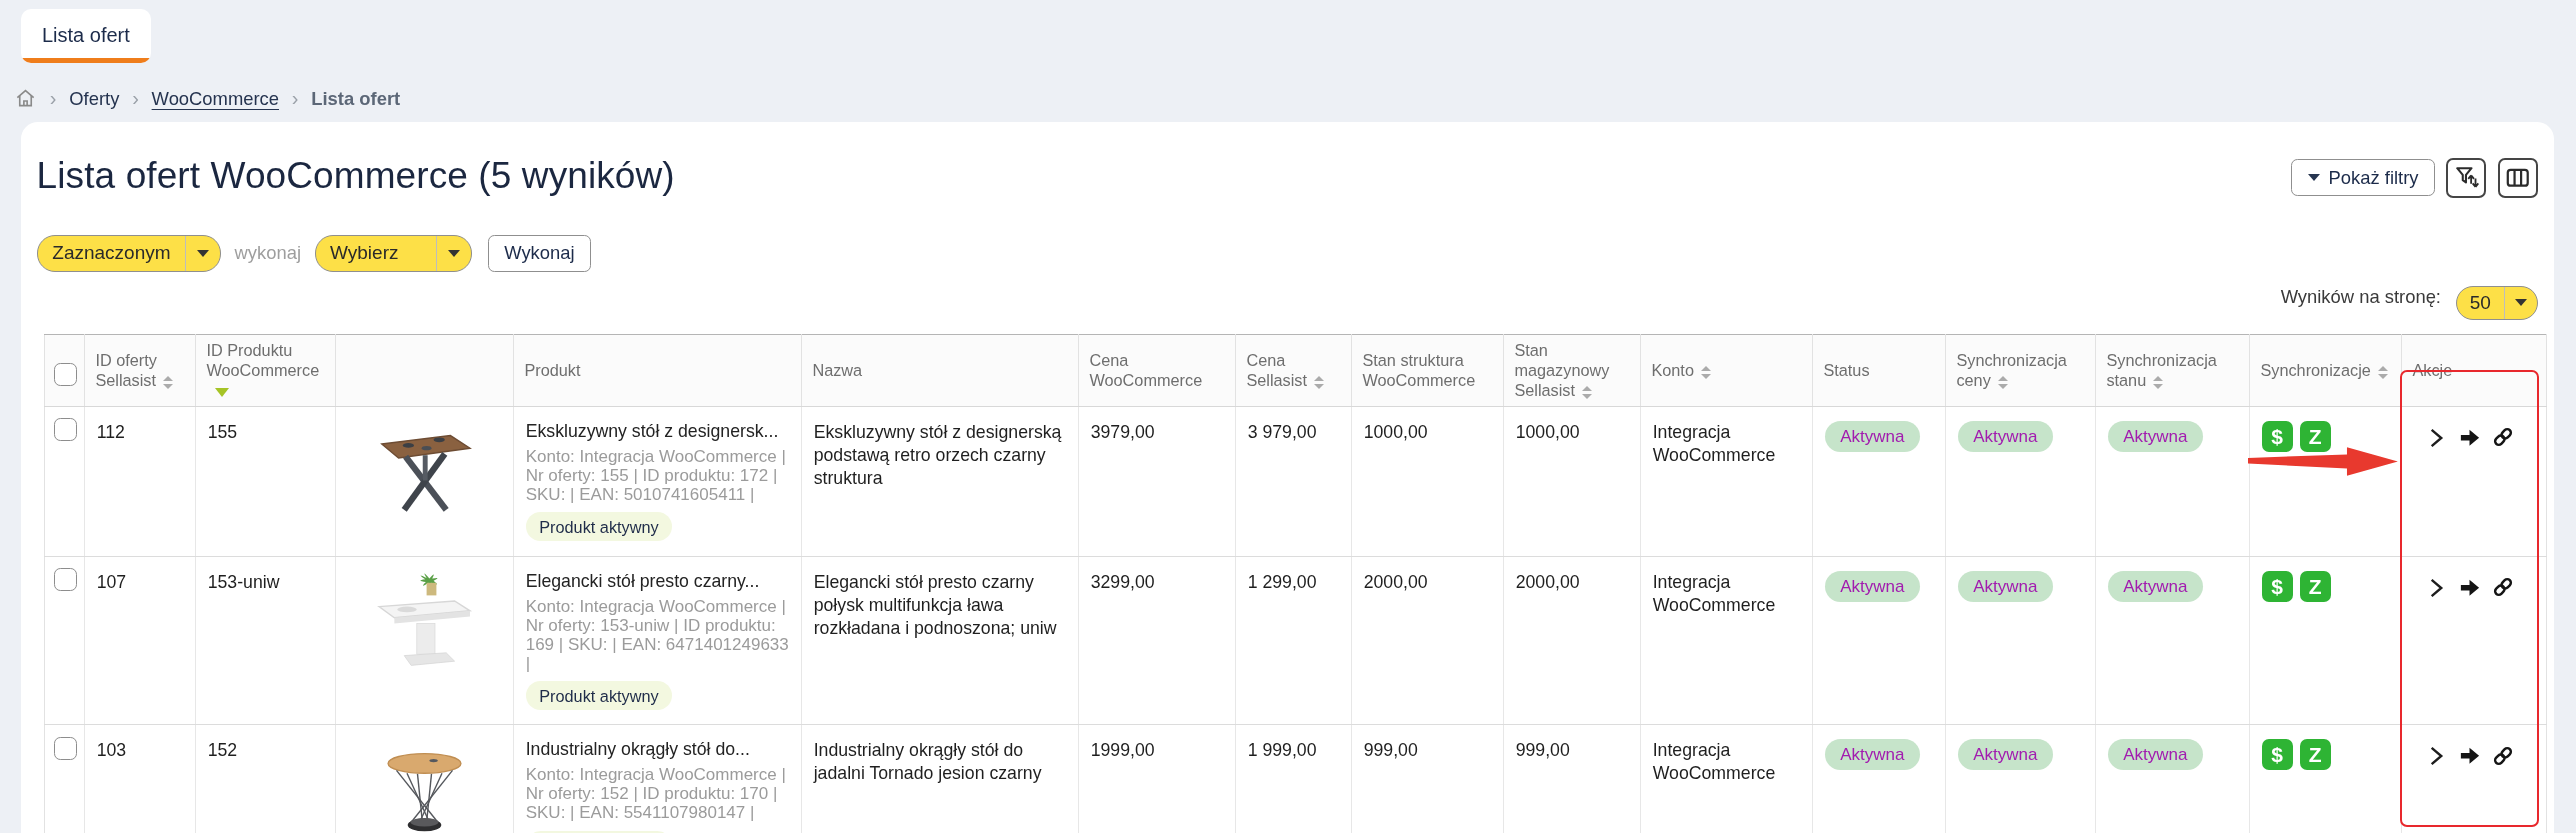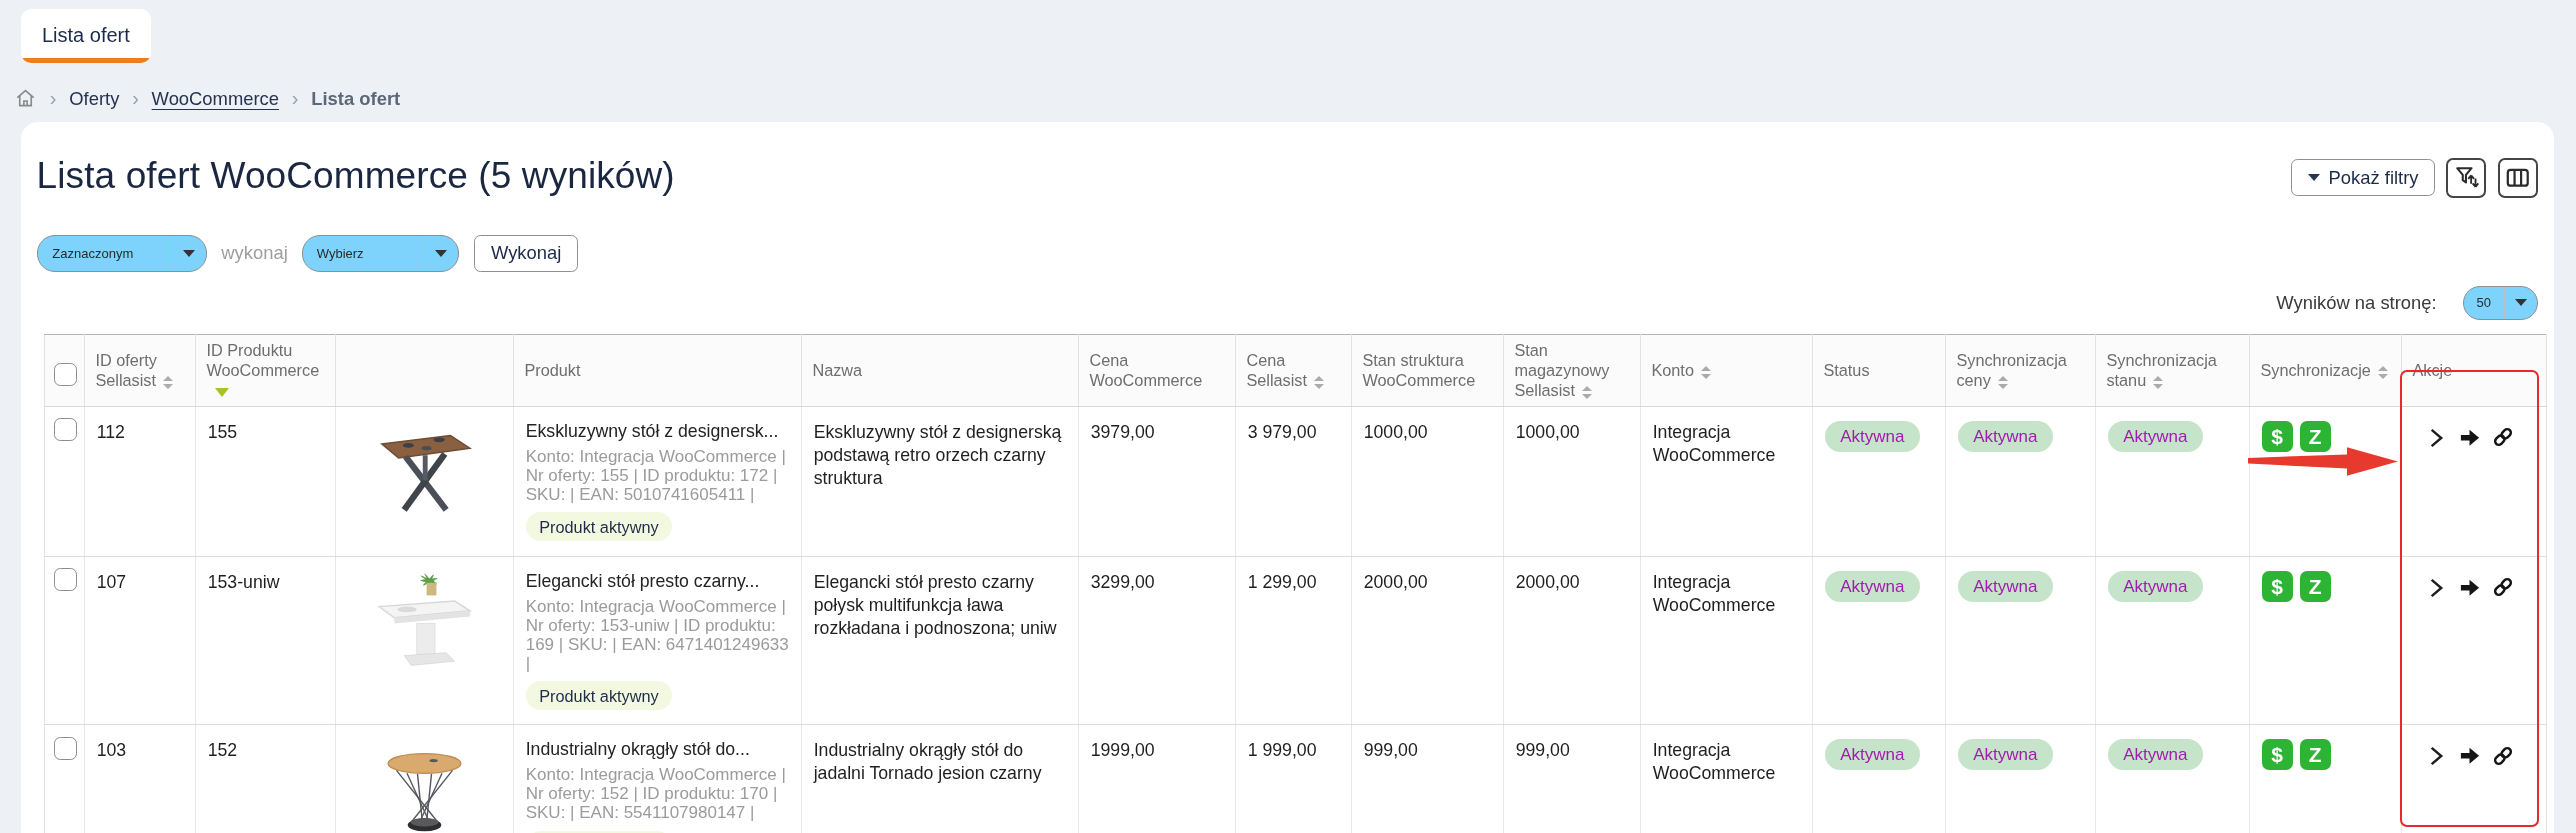--- a/index.html
+++ b/index.html
@@ -38,29 +38,29 @@
   .page-title{font-size:37px;font-weight:500;color:#1b2740;letter-spacing:0.1px;}
   .head-controls{display:flex;gap:11.3px;align-items:center;margin-top:2.8px;}
   .btn{background:#fff;border:1.4px solid #8f8f8f;border-radius:6.4px;height:37px;display:flex;
     align-items:center;gap:8.5px;padding:0 15.6px;font-size:18.4px;color:var(--navy);cursor:pointer;}
   .caret-down{width:0;height:0;border-left:6.4px solid transparent;border-right:6.4px solid transparent;
     border-top:7.8px solid #273550;display:inline-block;}
   .icon-btn{width:40px;height:40px;border:2.1px solid #454545;border-radius:7px;background:#fff;
     display:flex;align-items:center;justify-content:center;cursor:pointer;}
   
   .bulk-row{display:flex;align-items:center;margin:37px 0 0 16.3px;}
-  .select{height:37px;border:1.4px solid #8f8f8f;border-radius:18px;background:#7dd3fc;display:flex;
-    align-items:center;font-size:13px;color:#2a2a2a;cursor:pointer;}
+  .select{height:37px;border:1.4px solid #8f8f8f;border-radius:18px;background:#fde047;display:flex;
+    align-items:center;font-size:19px;color:#2a2a2a;cursor:pointer;}
   .select .val{padding:0 14px;white-space:nowrap;}
   .select .caret-box{width:35px;align-self:stretch;border-left:0.7px solid #bdbdbd;display:flex;
     align-items:center;justify-content:center;}
   .bulk-label{color:#9e9e9e;font-size:18.4px;margin:0 14px;}
   .exec-btn{margin-left:15.6px;justify-content:center;min-width:95px;}
   
-  .per-page-row{display:flex;justify-content:flex-end;align-items:center;gap:26px;
+  .per-page-row{display:flex;justify-content:flex-end;align-items:flex-start;gap:15px;
     margin-top:14px;padding-right:16.3px;font-size:18.4px;color:#3a3a3a;}
   .per-page-select{height:34px;}
   .per-page-select .val{padding:0 12.8px;}
   .per-page-select .caret-box{width:33px;}
   
   .table-wrap{margin:14px 0 0 23.4px;}
   table{border-collapse:collapse;table-layout:fixed;width:2503px;
     border-top:1.4px solid #b5b5b5;border-left:0.7px solid #e2e2e2;border-right:0.7px solid #e2e2e2;}
   th{background:#fbfbfb;border-bottom:0.7px solid #d8d8d8;border-right:0.7px solid #e2e2e2;
     padding:5.7px 10px;font-size:16.3px;line-height:20px;color:#6e6e6e;font-weight:400;

